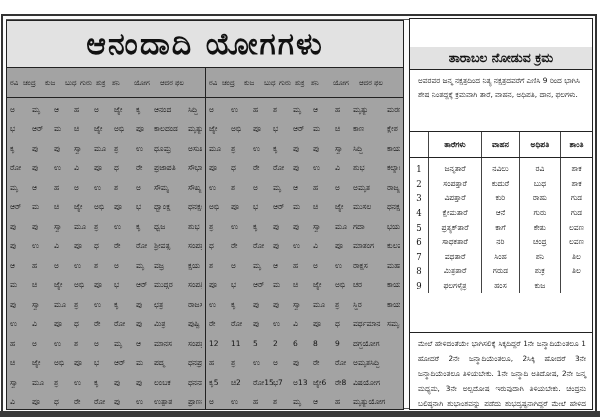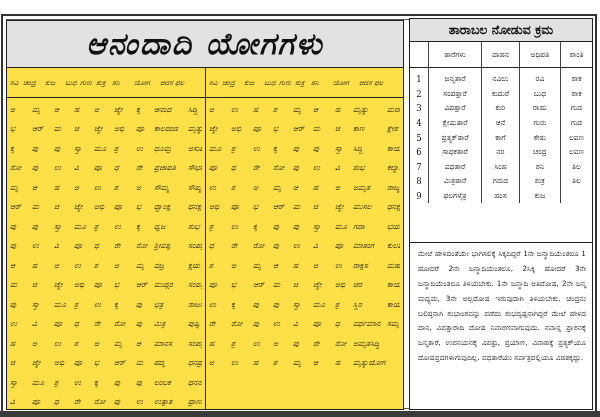--- a/index.html
+++ b/index.html
@@ -1,34 +1,34 @@
 <!DOCTYPE html>
 <html><head>
 <meta charset="utf-8">
 <style>
   html,body{margin:0;padding:0;}
   body{width:600px;height:417px;background:#ffffff;position:relative;overflow:hidden;font-family:"DejaVu Sans",sans-serif;color:#111;}
   .frame{position:absolute;left:1px;top:14px;width:596px;height:400px;border:2px solid #333;box-sizing:border-box;background:#fbfbfb;}
   .frame-inner{position:absolute;left:3px;top:3px;right:3px;bottom:3px;border:1px solid #555;}
   
-  .left{position:absolute;left:6px;top:20px;width:398px;height:390px;border:1.5px solid #222;box-sizing:border-box;background:#fde047;font-style:italic;}
+  .left{position:absolute;left:6px;top:20px;width:398px;height:390px;border:1.5px solid #222;box-sizing:border-box;background:#a3a3a3;}
   .left-title{height:46px;background:#e2e2e2;border-bottom:1.5px solid #222;display:flex;align-items:center;justify-content:center;font-size:30px;font-weight:bold;letter-spacing:2px;}
   .halves{display:flex;height:342px;}
   .half{width:50%;box-sizing:border-box;}
   .half + .half{border-left:1.5px solid #222;}
   .hdr{display:grid;grid-template-columns:13px 22px 20px 15px 16px 16px 22px 26px 1fr;height:29px;align-items:center;font-size:7px;border-bottom:1.5px solid #222;padding:0 3px;white-space:nowrap;}
   .rows{padding:2px 3px 0 3px;}
   .row{display:grid;grid-template-columns:22px 22px 20px 20px 20px 22px 18px 34px 1fr;height:19.5px;align-items:center;font-size:7.5px;white-space:nowrap;}
   .row span{overflow:hidden;}
   
   .right{position:absolute;left:409px;top:18px;width:184px;height:392px;border:1.5px solid #222;box-sizing:border-box;background:#fff;}
-  .right-title{height:22px;background:#e2e2e2;border-bottom:1.5px solid #222;display:flex;align-items:center;justify-content:center;font-size:12.5px;font-weight:bold;}
+  .right-title{height:22px;background:#e2e2e2;border-bottom:1.5px solid #222;display:flex;align-items:center;justify-content:center;font-size:12.5px;font-weight:bold;margin-top:28px;}
   .intro{font-size:7.4px;line-height:14px;padding:4px 6px 4px 8px;height:53px;border-bottom:1.5px solid #222;}
   table.tara{border-collapse:collapse;width:100%;font-size:7.5px;}
-  table.tara th{font-weight:normal;height:23px;border-bottom:1.5px solid #222;border-right:1px solid #444;}
+  table.tara th{font-weight:bold;height:23px;border-bottom:1.5px solid #222;border-right:1px solid #444;}
   table.tara th:last-child,table.tara td:last-child{border-right:none;}
   table.tara td{border-right:1px solid #444;text-align:center;height:14.6px;padding:0;}
   table.tara tr.first td{padding-top:4px;}
   table.tara td.num{font-family:"DejaVu Serif",serif;font-size:8.5px;width:18px;}
   .para{border-top:1.5px solid #222;font-size:7.3px;line-height:14.8px;padding:4px 6px 0 8px;text-align:justify;margin-top:39px;}
   .bottom-shadow{position:absolute;left:0;top:411px;width:600px;height:6px;background:#3a3a3a;}
 </style>
 </head>
 <body>
 
@@ -369,48 +369,71 @@
             <span>ರೋ</span>
             <span>ಪು</span>
             <span>ಉ</span>
             <span>ವಿ</span>
             <span>ಪೂ</span>
             <span>ಧ</span>
             <span>ವರ್ಧಮಾನ</span>
             <span>ಸಮೃದ್ಧಿ</span>
           </div>
           <div class="row">
+            <span>12</span>
+            <span>11</span>
+            <span>5</span>
+            <span>2</span>
+            <span>6</span>
+            <span>8</span>
+            <span>9</span>
+            <span>ದಗ್ಧಯೋಗ</span>
+            <span></span>
+          </div>
+          <div class="row">
             <span>ಹ</span>
             <span>ಶ್ರ</span>
             <span>ಉ</span>
             <span>ಅ</span>
             <span>ಪು</span>
             <span>ರೇ</span>
             <span>ರೋ</span>
             <span>ಅಮೃತಸಿದ್ಧಿ</span>
+            <span></span>
+          </div>
+          <div class="row">
+            <span>ಕೃ5</span>
+            <span>ಚಿ2</span>
+            <span>ರೋ15</span>
+            <span>ಭ7</span>
+            <span>ಅ13</span>
+            <span>ಜ್ಯೇ6</span>
+            <span>ರೇ8</span>
+            <span>ವಿಷಯೋಗ</span>
             <span></span>
           </div>
           <div class="row">
             <span>ಅ</span>
             <span>ಉ</span>
             <span>ಹ</span>
             <span>ಶ</span>
             <span>ಮೃ</span>
             <span>ಆ</span>
             <span>ಹ</span>
             <span>ಮೃತ್ಯುಯೋಗ</span>
             <span></span>
           </div>
         </div>
     </div>
   </div>
 </div>
 
 <div class="right">
   <div class="right-title">ತಾರಾಬಲ ನೋಡುವ ಕ್ರಮ</div>
+  <div class="intro">ಅವರವರ ಜನ್ಮ ನಕ್ಷತ್ರದಿಂದ ನಿತ್ಯ ನಕ್ಷತ್ರದವರೆಗೆ ಎಣಿಸಿ 9 ರಿಂದ ಭಾಗಿಸಿ ಶೇಷ ನಿಂತದ್ದಕ್ಕೆ ಕ್ರಮವಾಗಿ ತಾರೆ, ವಾಹನ, ಅಧಿಪತಿ, ದಾನ, ಫಲಗಳು.</div>
   <table class="tara">
     <thead>
         <tr id="taraHead">
           <th></th>
           <th>ತಾರೆಗಳು</th>
           <th>ವಾಹನ</th>
           <th>ಅಧಿಪತಿ</th>
           <th>ಶಾಂತಿ</th>
         </tr>
       </thead>

